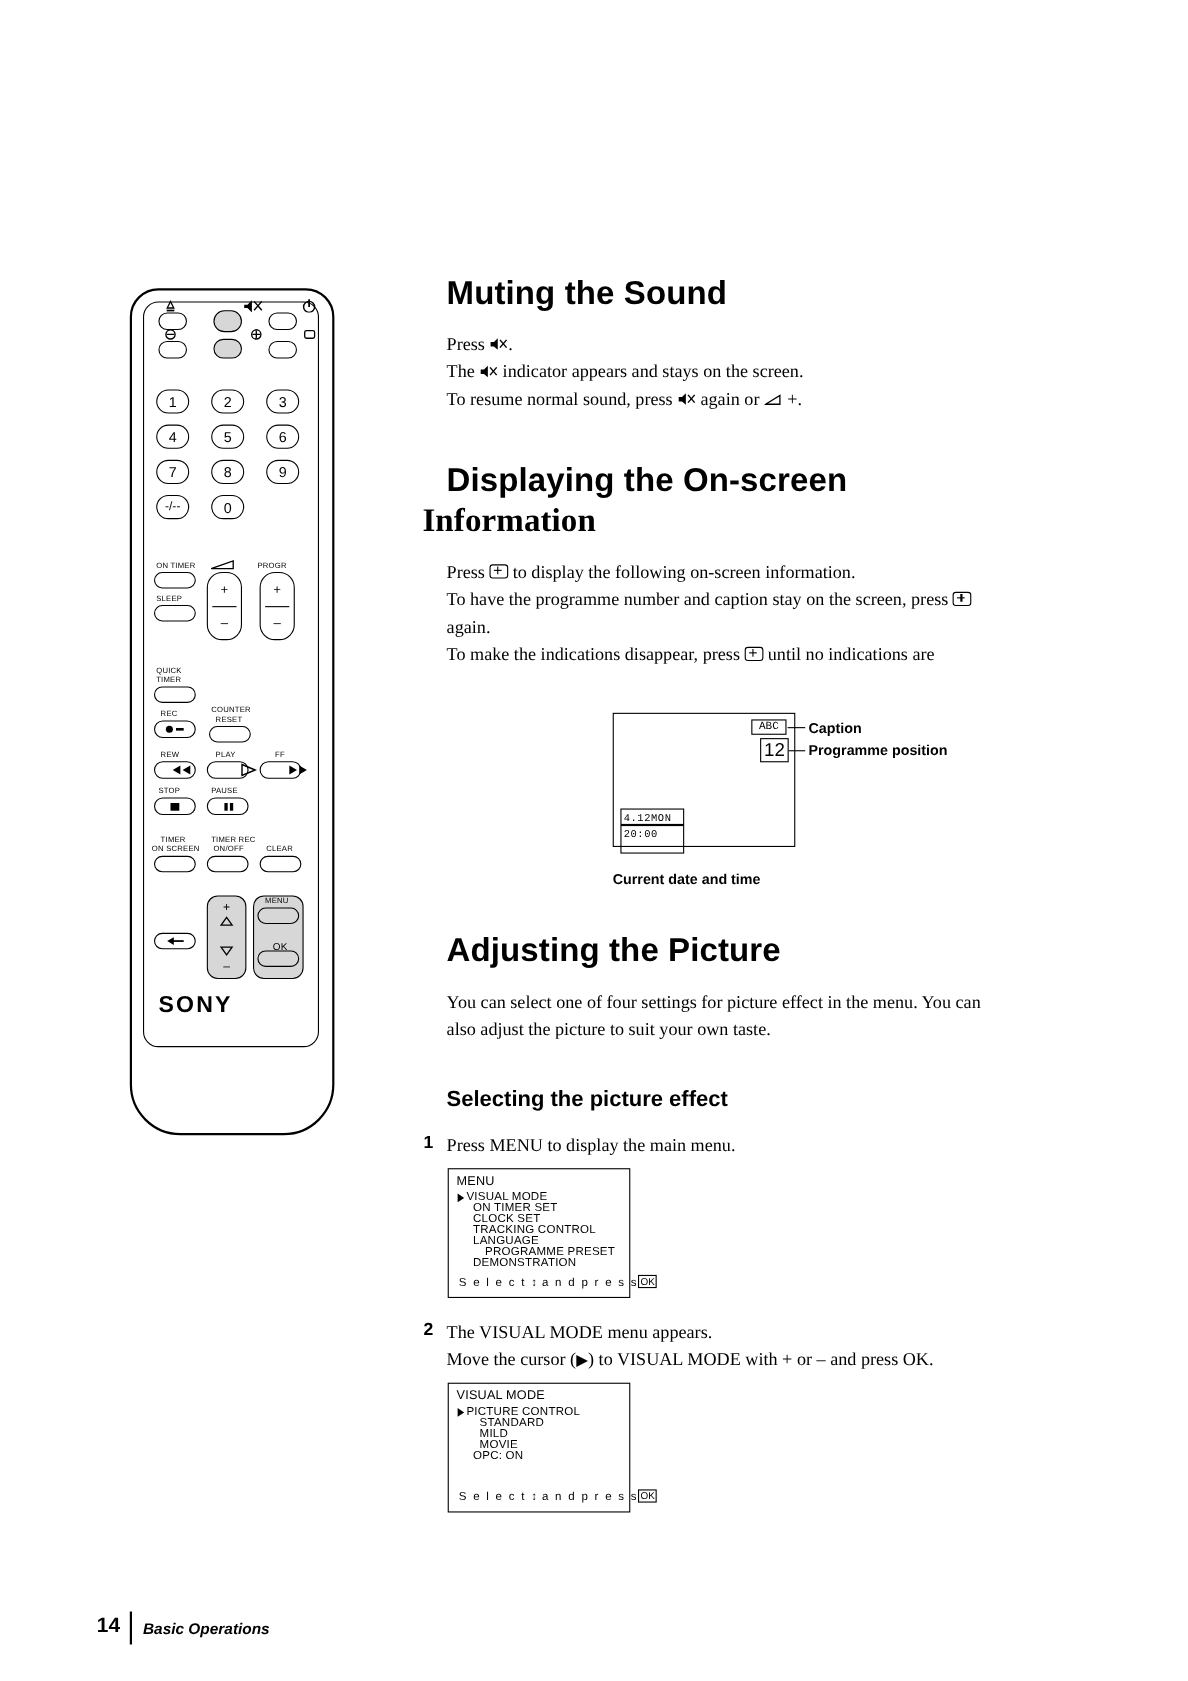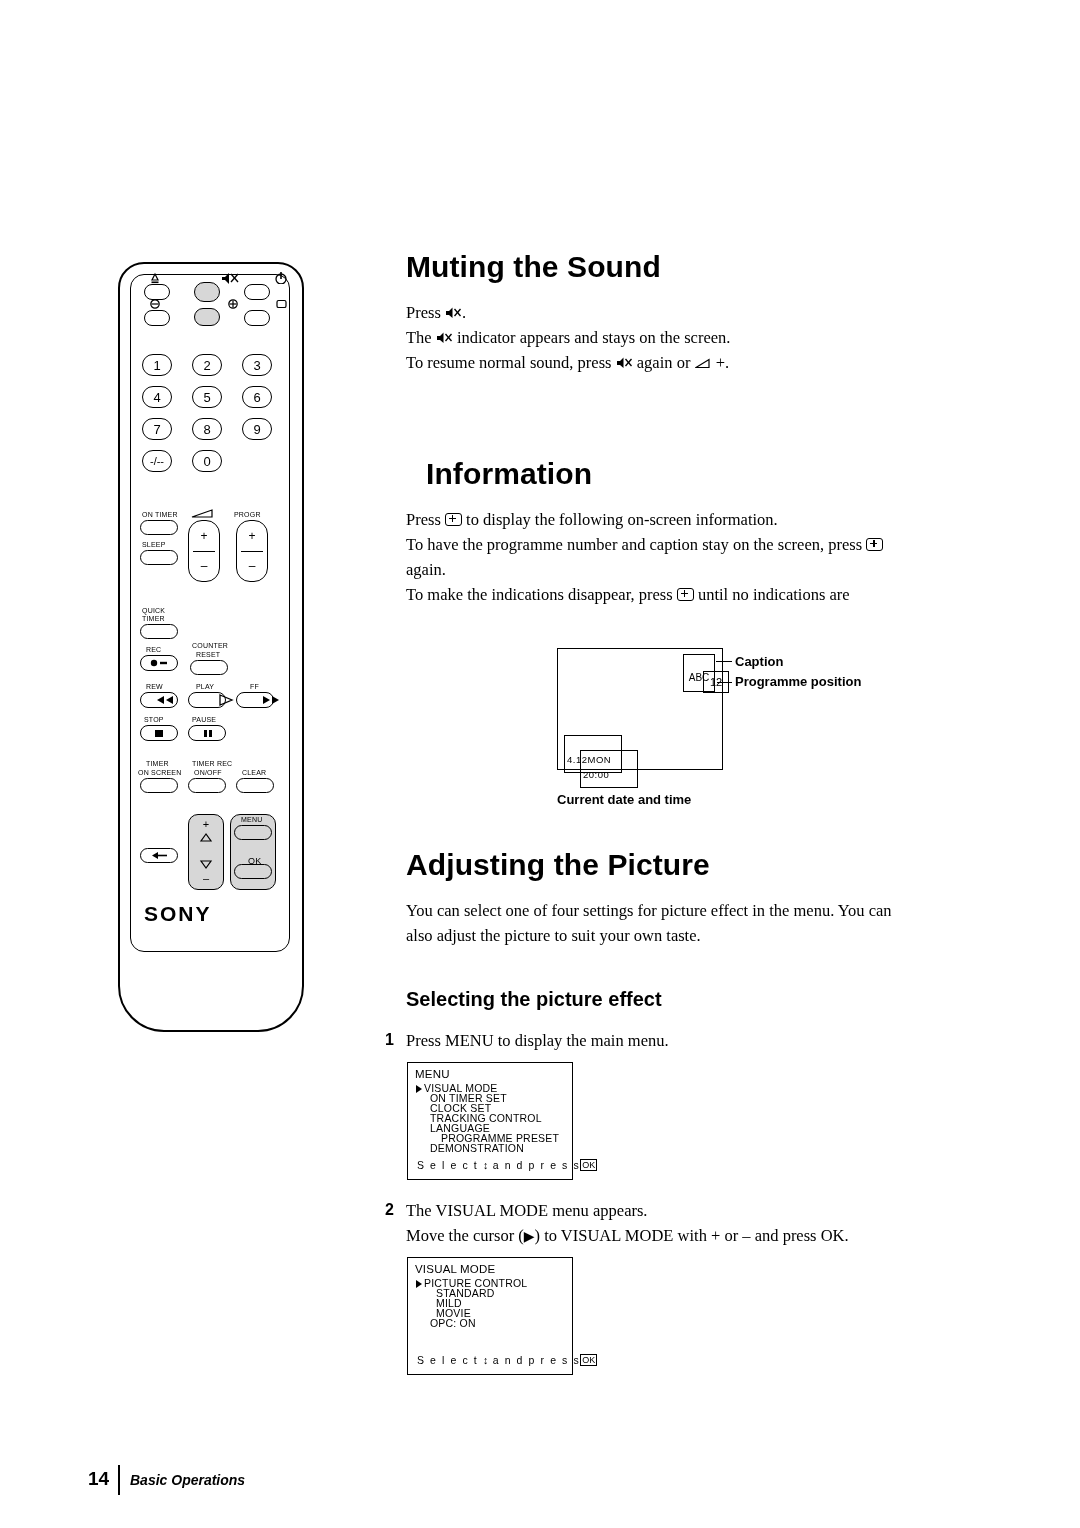--- a/index.html
+++ b/index.html
@@ -192,24 +192,24 @@
     box-sizing: border-box;
   }
   .osd-label {
     position: absolute;
     font-family: "Liberation Sans", sans-serif;
     font-weight: bold;
     font-size: 13px;
   }
   .osd-small {
     position: absolute;
-    font-family: Liberation Sans, sans-serif;
+    font-family: Liberation Mono, monospace;
     font-size: 11px;
     border: 1.2px solid #000;
-    padding: 18px 2px;
+    padding: 2px 2px;
     box-sizing: border-box;
     line-height: 1;
   }
   .leader {
     position: absolute;
     border-top: 1.2px solid #000;
   }
 
   
   .menubox {
@@ -451,40 +451,41 @@
       </span>
       again or
       <span class="ic-volup">
         <svg width="17" height="11" viewBox="0 0 17 11">
             <polygon points="1,9.5 14,1.5 14,9.5" fill="none" stroke="#000" stroke-width="1.2"></polygon>
           </svg>
       </span> +.
     </div>
   </div>
 
-  <div class="h1" style="left:426px;top:457px;">Information</div>
+  <div class="h1" style="left:406px;top:420px;">Displaying the On-screen</div>
+  <div class="h1" style="left:384px;top:457px;font-family:Liberation Serif, serif;">Information</div>
 
   <div class="body" style="left:406px;top:507px;width:620px;">
     <div>
       Press <span class="ic-plus"></span> to display the following on-screen information.
     </div>
     <div>
       To have the programme number and caption stay on the screen, press <span class="ic-plus"></span>
     </div>
     <div>again.</div>
     <div>
       To make the indications disappear, press <span class="ic-plus"></span> until no indications are
     </div>
   </div>
 
   <div class="tvbox" style="left:557px;top:648px;width:166px;height:122px;"></div>
   <div class="osd-small" style="left:683px;top:654px;width:32px;height:14px;text-align:center;font-size:10px;">ABC</div>
-  <div style="position:absolute;left:691px;top:671px;width:26px;height:22px;border:1.4px solid #000;box-sizing:border-box;font-family:'Liberation Sans',sans-serif;font-size:11px;text-align:center;line-height:20px;margin-left:12px;">12</div>
+  <div style="position:absolute;left:691px;top:671px;width:26px;height:22px;border:1.4px solid #000;box-sizing:border-box;font-family:'Liberation Sans',sans-serif;font-size:17px;text-align:center;line-height:20px;">12</div>
   <div class="osd-small" style="left:564px;top:735px;width:58px;height:15px;font-size:9.5px;line-height:11px;letter-spacing:.5px;">4.12MON</div>
-  <div class="osd-small" style="left:580px;top:750px;width:58px;height:15px;font-size:9.5px;line-height:11px;letter-spacing:.5px;">20:00</div>
+  <div class="osd-small" style="left:564px;top:750px;width:58px;height:26px;font-size:9.5px;line-height:11px;letter-spacing:.5px;">20:00</div>
 
   <div class="leader" style="left:716px;top:661px;width:16px;"></div>
   <div class="leader" style="left:717px;top:682px;width:15px;"></div>
   <div class="osd-label" style="left:735px;top:654px;">Caption</div>
   <div class="osd-label" style="left:735px;top:674px;">Programme position</div>
   <div class="osd-label" style="left:557px;top:792px;">Current date and time</div>
 
   <div class="h1" style="left:406px;top:848px;">Adjusting the Picture</div>
 
   <div class="body" style="left:406px;top:898px;width:620px;">

